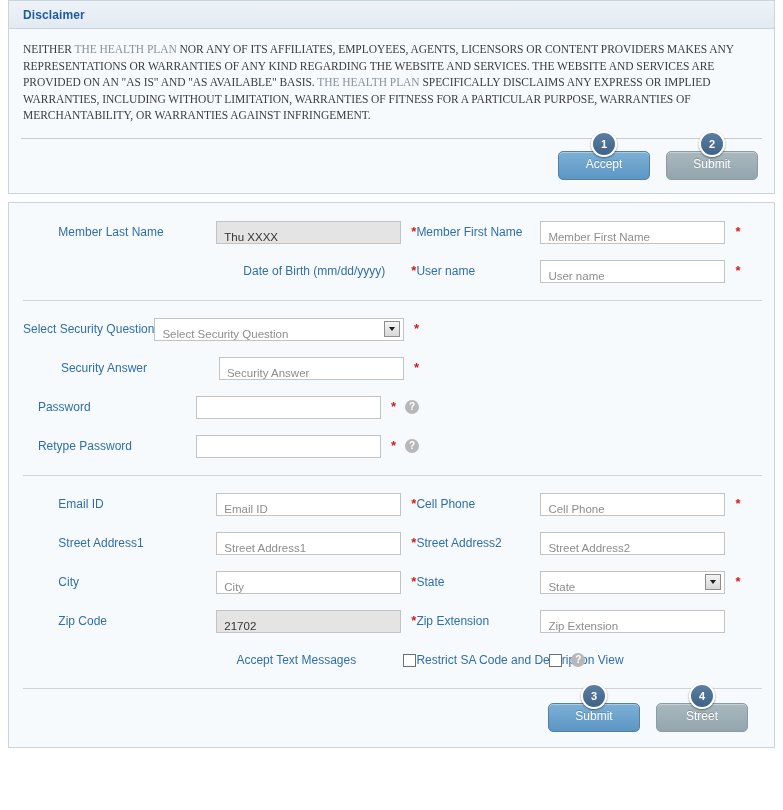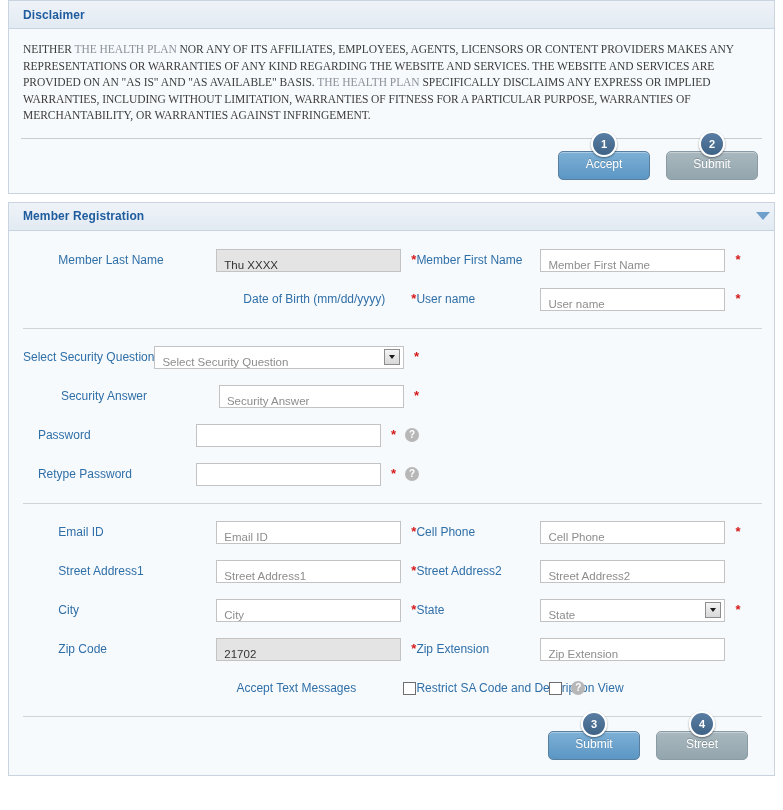--- a/index.html
+++ b/index.html
@@ -286,24 +286,20 @@
           <div class="badge">2</div>
           <div class="btn gray">Submit</div>
         </div>
       </div>
     </div>
   </div>
 
   <div class="spacer-8"></div>
 
   <div class="panel">
-    <div class="panel-header">
-      <span class="panel-title">Member Registration</span>
-      <span class="chevron-down"></span>
-    </div>
 
     <div class="panel-body form-area">
 
       <div class="grid-row">
         <div class="cell left">
           <span class="lbl">Member Last Name</span>
           <span class="fld w185 filled">Thu XXXX</span>
           <span class="req">*</span>
         </div>
         <div class="cell right">

